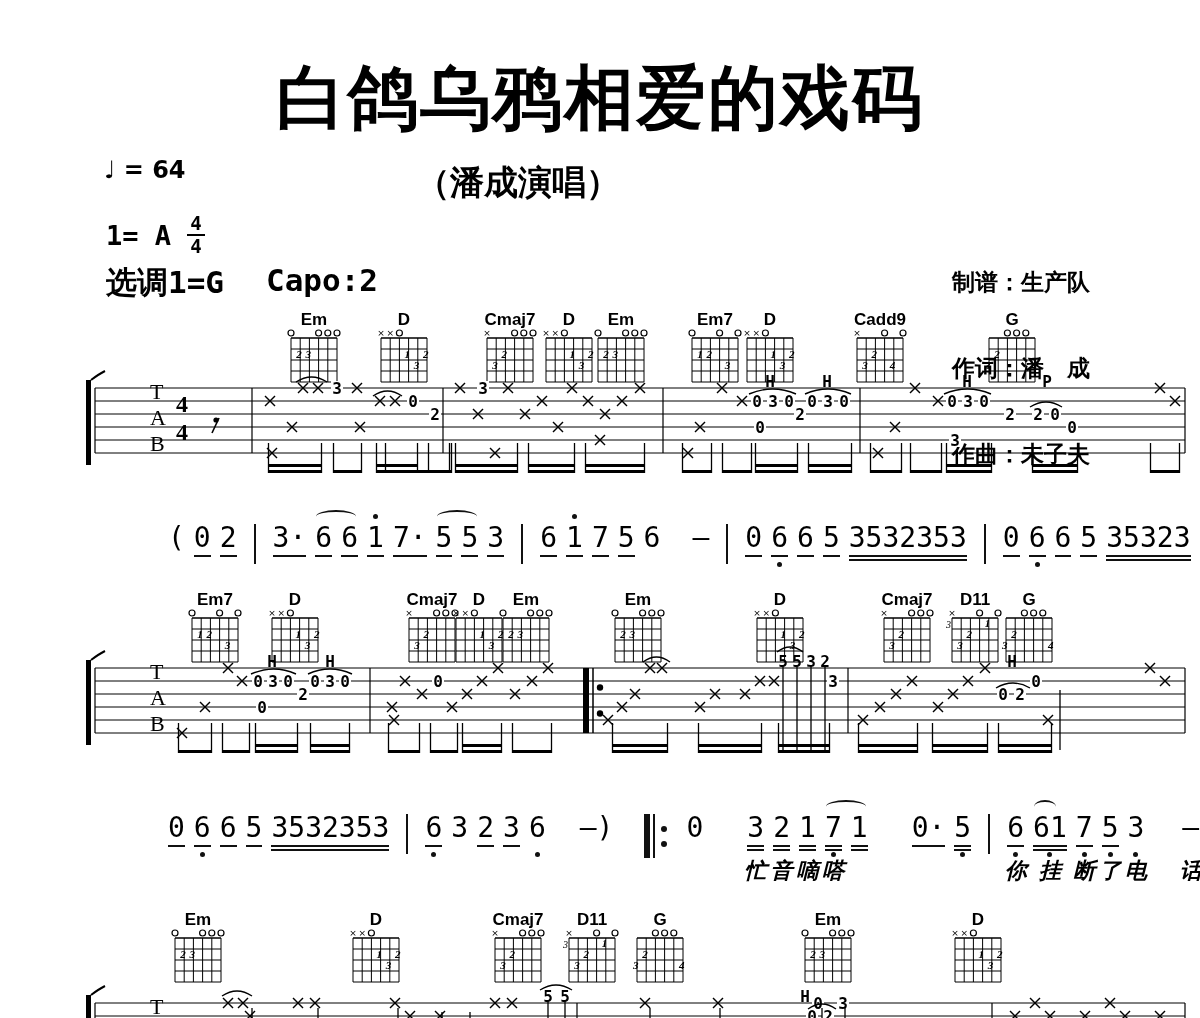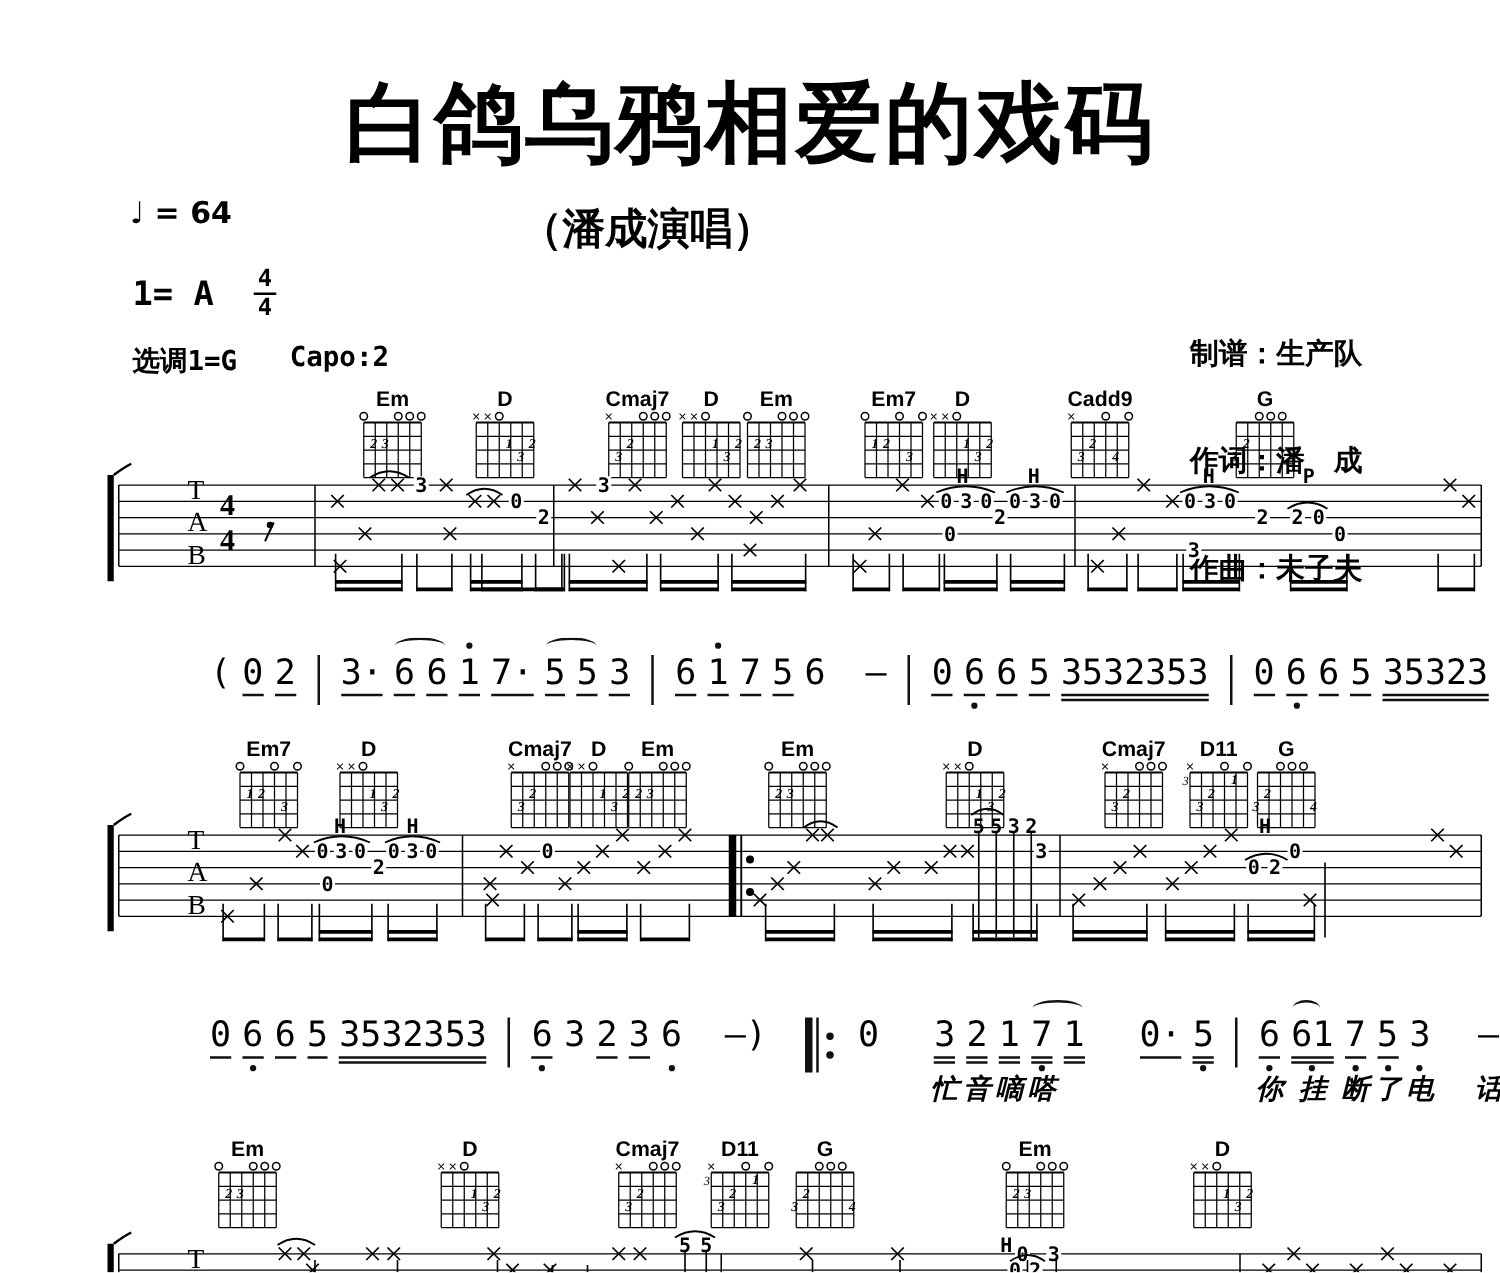--- a/index.html
+++ b/index.html
@@ -6,26 +6,26 @@
   #page{position:relative;width:1200px;height:1018px;background:#fff;overflow:hidden;
         font-family:"Liberation Sans",sans-serif;color:#000;}
   
   .title{position:absolute;left:0;top:52px;width:1200px;text-align:center;
          font-size:70px;font-weight:900;letter-spacing:2px;white-space:nowrap;}
   .subtitle{position:absolute;left:0;top:160px;width:980px;text-align:center;
             font-size:34px;font-weight:700;margin-left:28px;}
   .tempo{position:absolute;left:104px;top:156px;font-size:24px;font-weight:600;
          font-family:"DejaVu Sans",sans-serif;}
   .keyline{position:absolute;left:106px;top:214px;font-size:27px;font-weight:600;
-           font-family:"DejaVu Sans Mono",monospace;display:flex;align-items:center;gap:26px;}
+           font-family:"DejaVu Sans Mono",monospace;display:flex;align-items:center;gap:10px;}
   .frac{display:inline-flex;flex-direction:column;align-items:center;font-size:19px;
         font-weight:700;line-height:1;margin-left:6px;}
   .frac .fbar{width:18px;height:2px;background:#000;margin:1px 0;}
-  .altkey{position:absolute;left:106px;top:262px;font-size:22px;font-weight:600;
-          font-family:"DejaVu Sans Mono",monospace;display:flex;gap:42px;margin-top:12px;}
+  .altkey{position:absolute;left:106px;top:262px;font-size:31px;font-weight:600;
+          font-family:"DejaVu Sans Mono",monospace;display:flex;gap:42px;}
   .credits{position:absolute;left:952px;top:210px;font-size:23px;font-weight:600;
            line-height:1.25;white-space:pre;}
   
   #chords,#stafflayer{position:absolute;left:0;top:0;}
   .chord{position:absolute;}
   
   .jline{position:absolute;display:flex;align-items:flex-start;column-gap:9px;
          font-family:"DejaVu Sans Mono",monospace;font-size:28px;font-weight:500;line-height:1;}
   .tok{position:relative;display:inline-block;padding-bottom:3px;text-align:center;}
   .tok.u{border-bottom:2.5px solid #111;}

